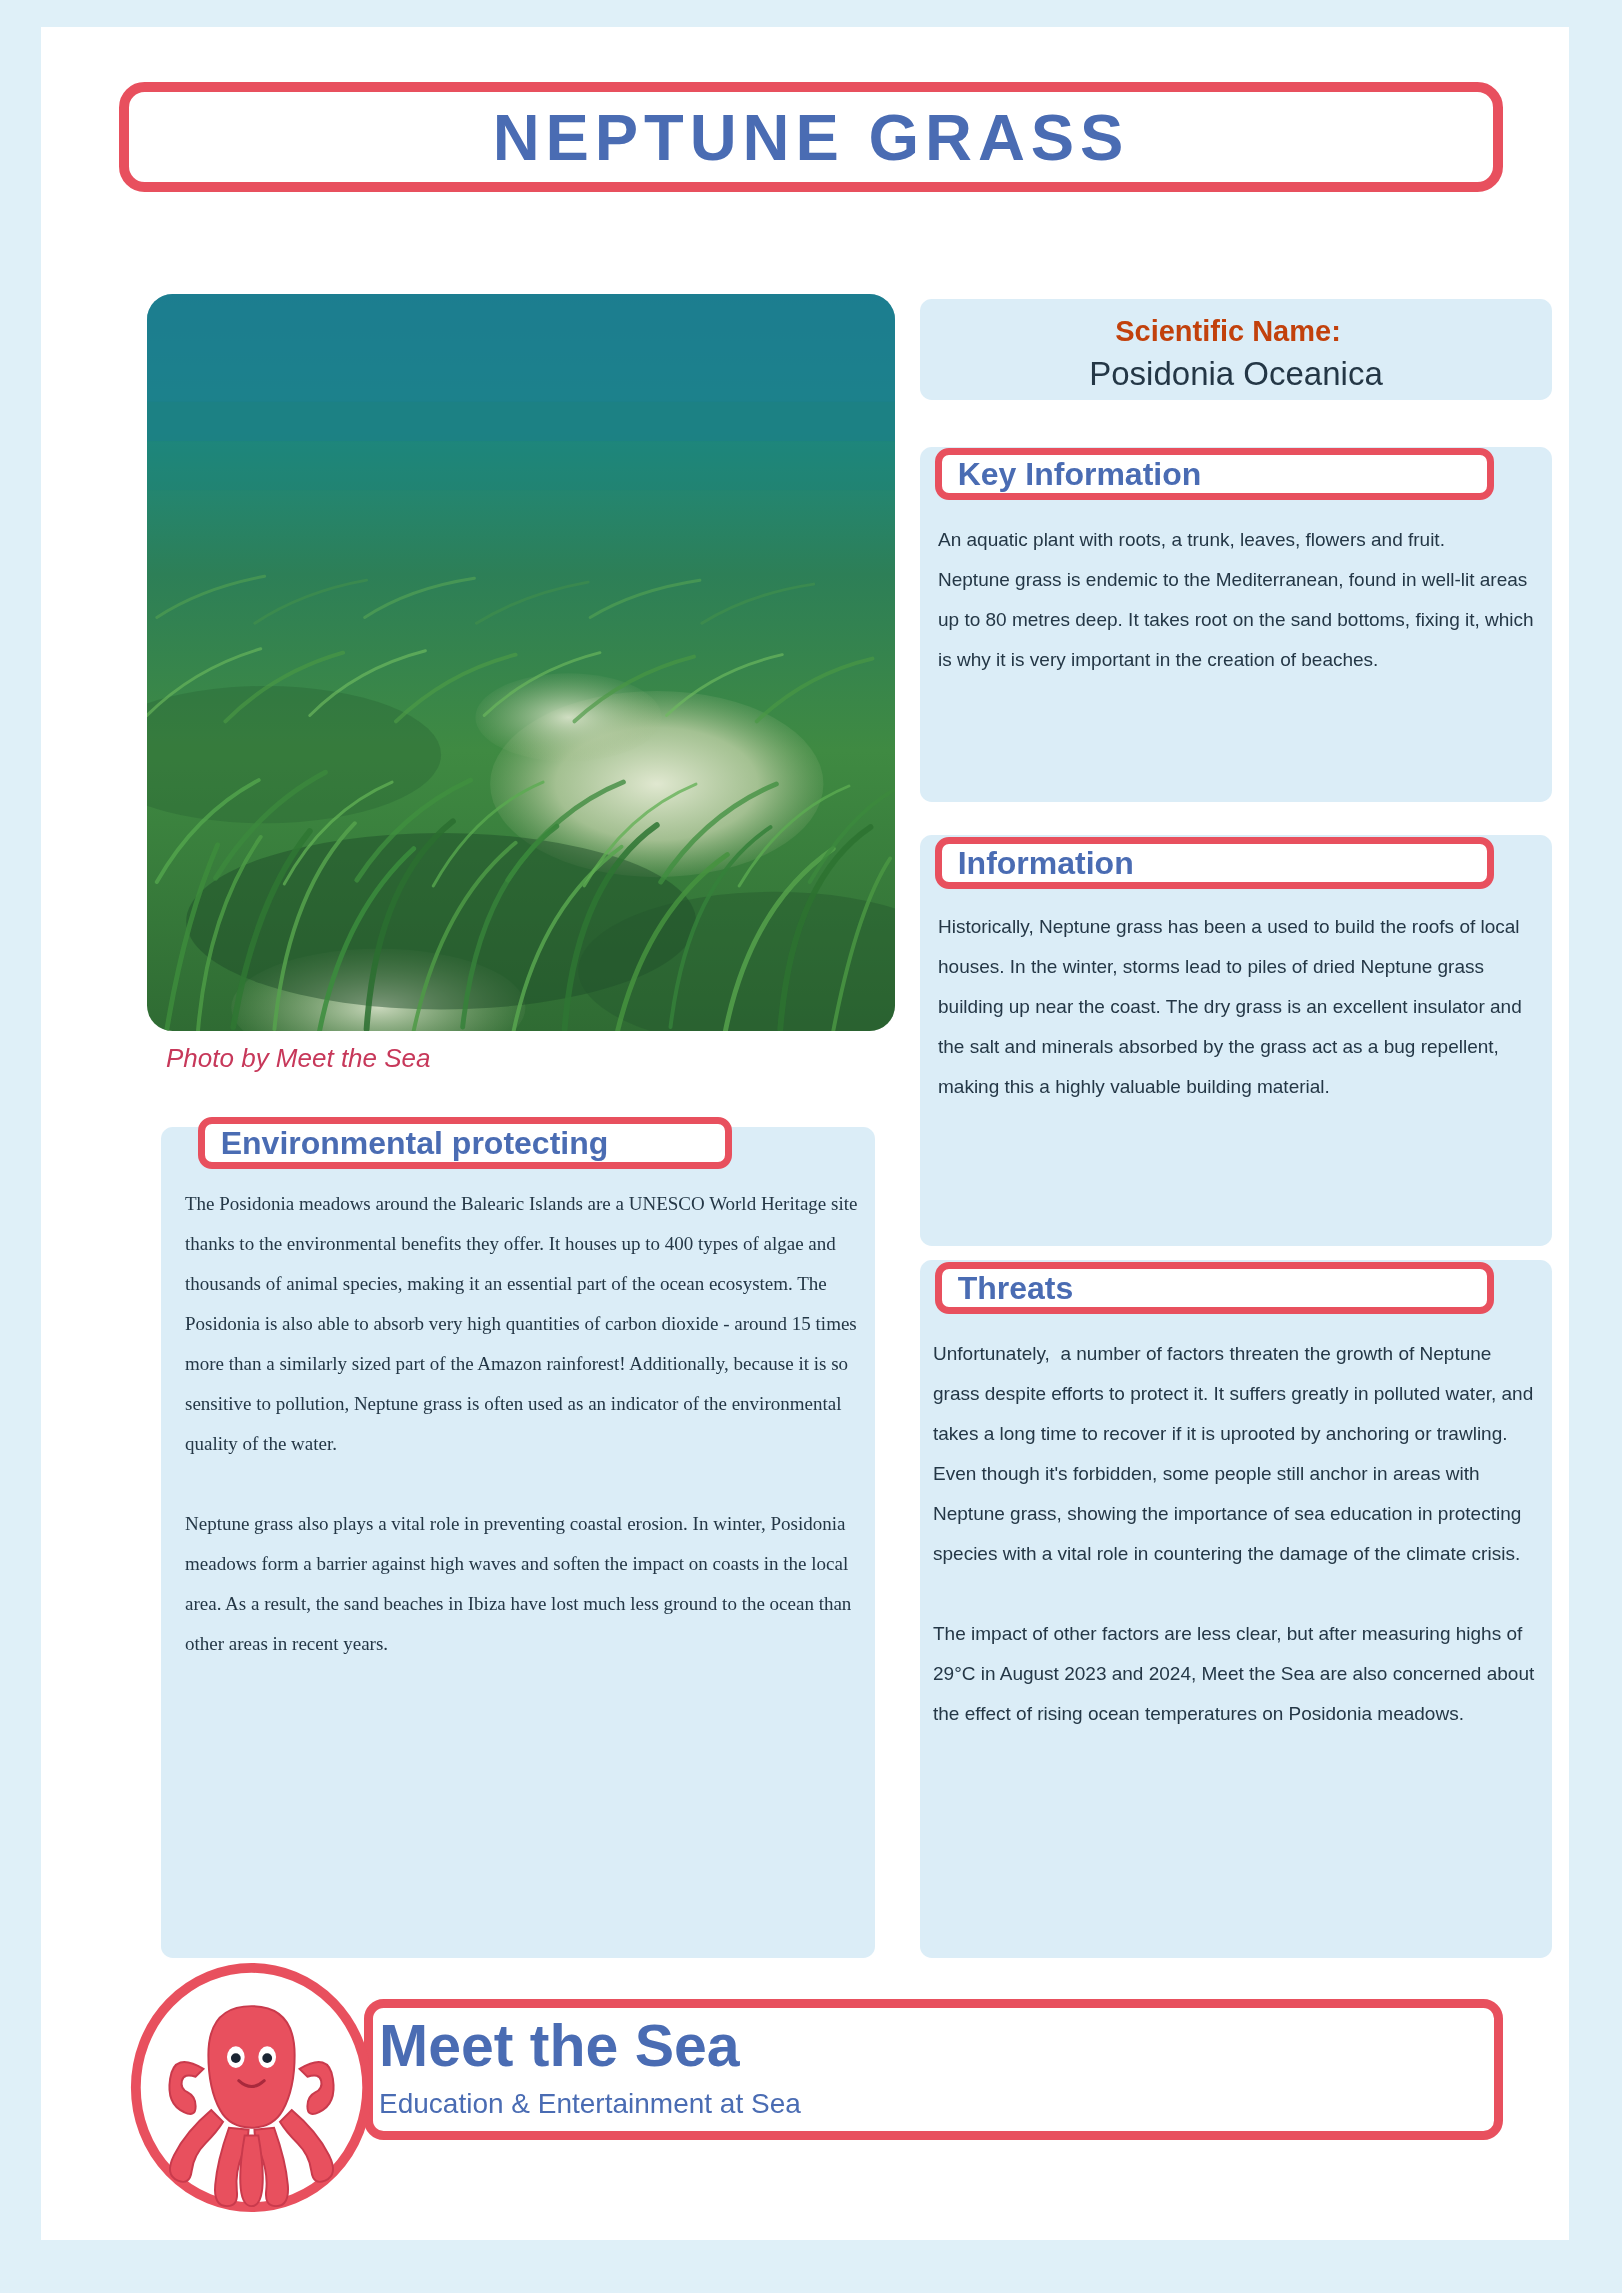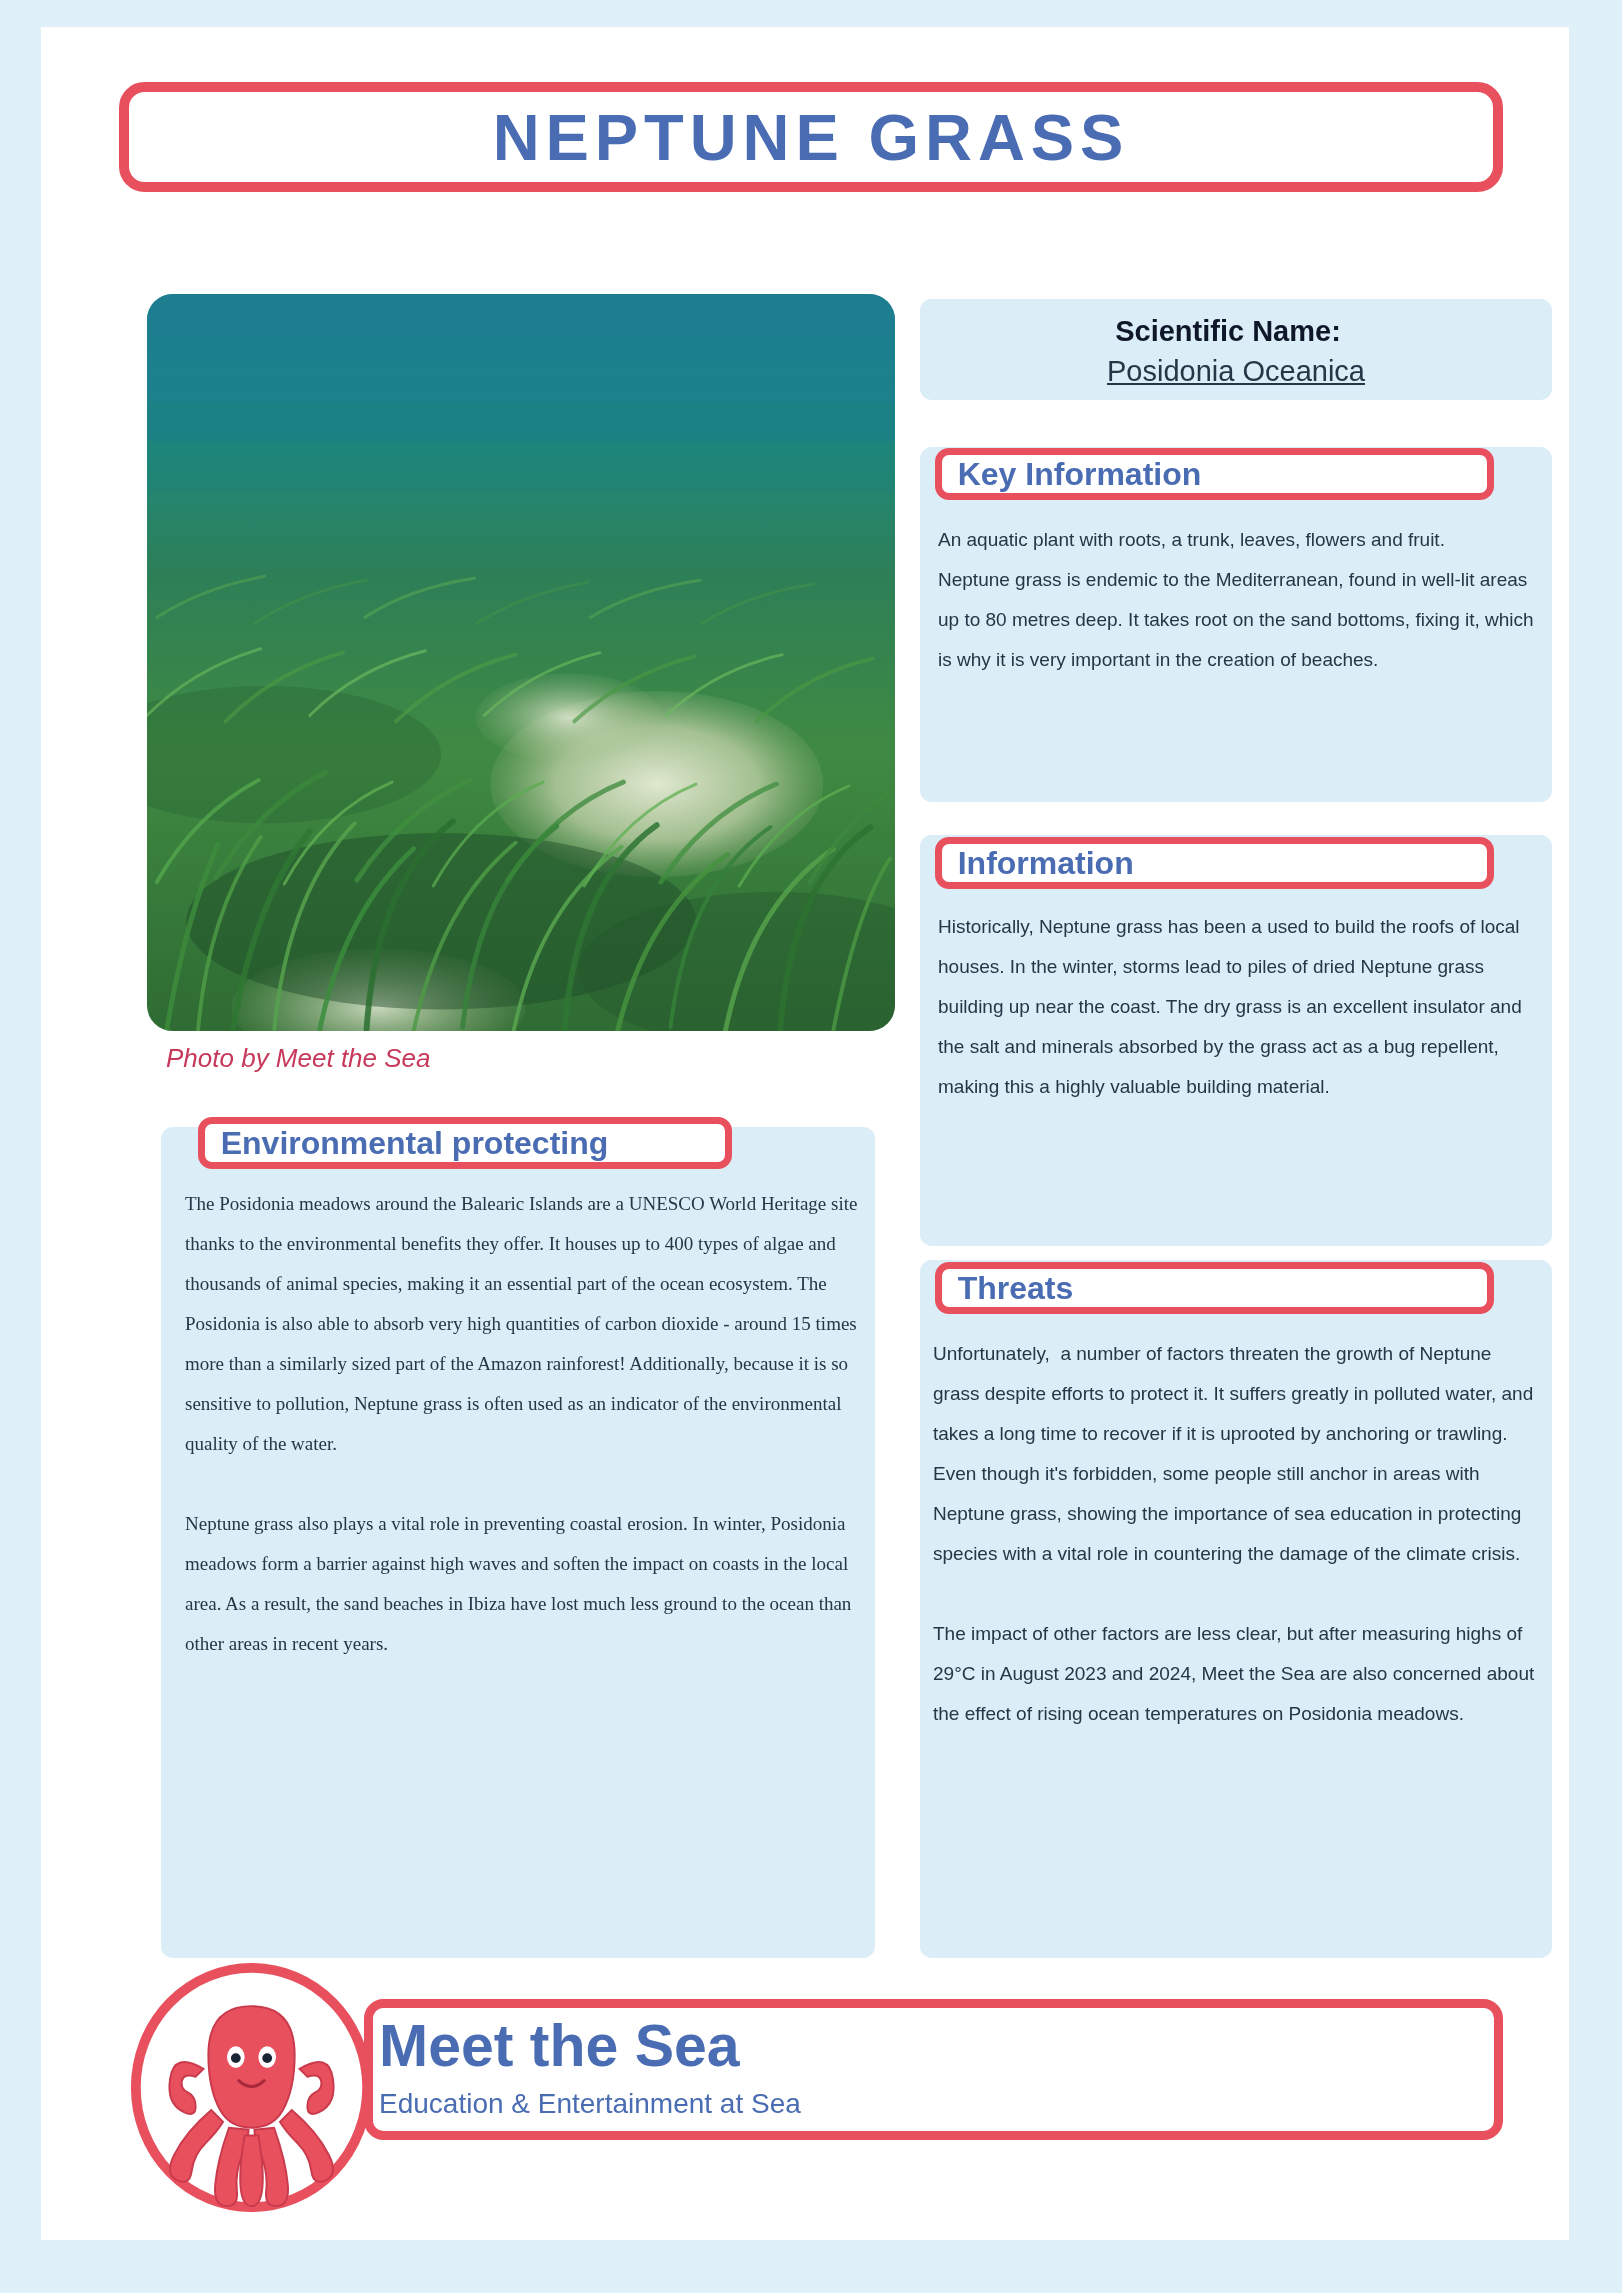--- a/index.html
+++ b/index.html
@@ -111,29 +111,28 @@
     width: 632px;
     height: 101px;
     text-align: center;
   }
   .sci-label {
     position: absolute;
     left: 0; right: 16px;
     top: 15.7px;
     font-size: 29px;
     font-weight: bold;
-    color: #0f172a;
+    color: #c2410c;
   }
   .sci-value {
     position: absolute;
     left: 0; right: 0;
     top: 56px;
-    font-size: 29px;
+    font-size: 33px;
     color: #243746;
-    text-decoration: underline;
   }
 
   
   .key-panel     { left: 879px; top: 420px;  width: 632px; height: 355px; }
   .cur-panel     { left: 879px; top: 808px;  width: 632px; height: 411px; }
   .thr-panel     { left: 879px; top: 1233px; width: 632px; height: 698px; }
   .env-panel     { left: 120px; top: 1100px; width: 714px; height: 831px; }
 
   .key-pill { left: 894px; top: 421px;  width: 559px; height: 52px; }
   .cur-pill { left: 894px; top: 810px;  width: 559px; height: 52px; }

